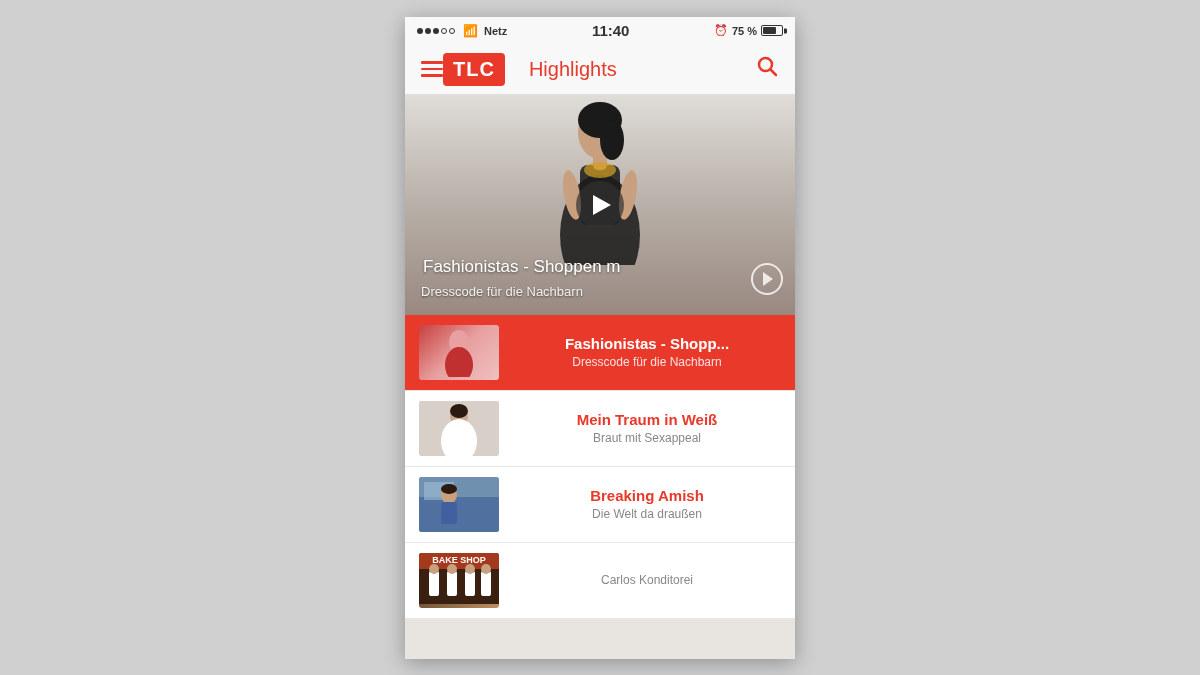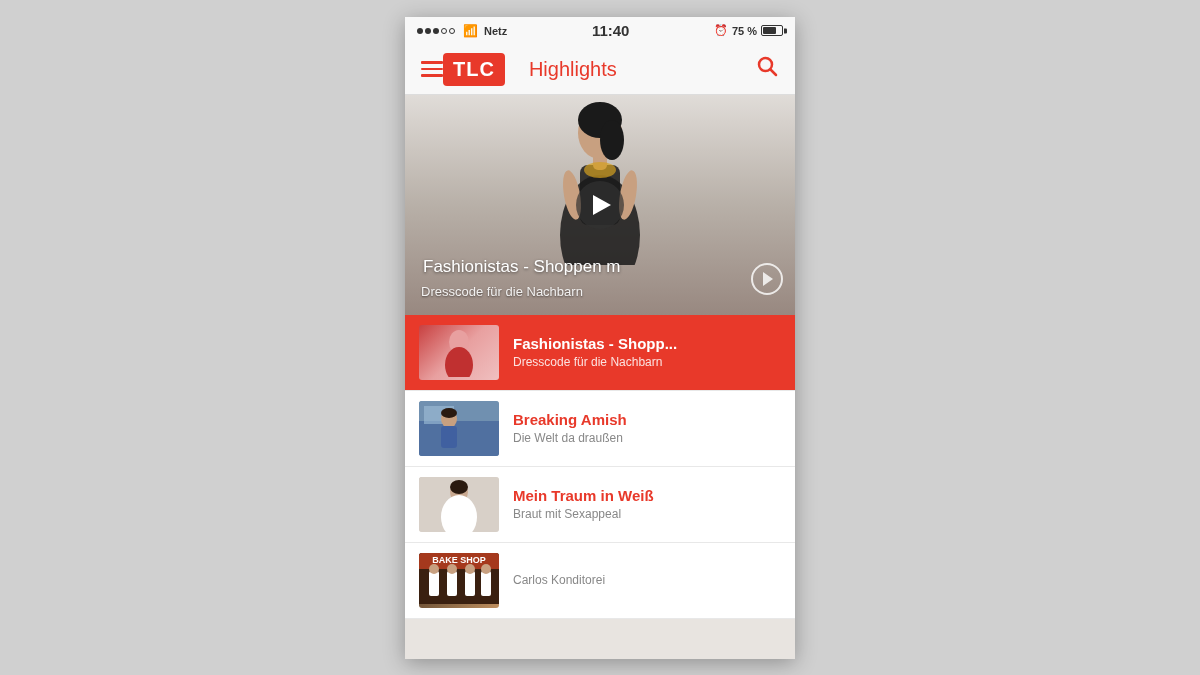--- a/index.html
+++ b/index.html
@@ -255,20 +255,21 @@
     .highlights-list {
       background: white;
     }
 
     .highlight-item {
       display: flex;
       align-items: center;
       padding: 10px 14px;
       border-bottom: 1px solid #e8e8e8;
       cursor: pointer;
+      text-align: center;
     }
 
     .highlight-item.active {
       background: #e8392a;
     }
 
     .highlight-item.active .item-title {
       color: white;
     }
 
@@ -440,56 +441,56 @@
         </div>
       </div>
       <div class="item-info">
         <div class="item-title">Fashionistas - Shopp...</div>
         <div class="item-subtitle">Dresscode für die Nachbarn</div>
       </div>
     </div>
 
     <div class="highlight-item">
       <div class="item-thumb">
+        <div class="thumb-weis">
+          <svg width="80" height="55" viewBox="0 0 80 55">
+            <rect x="0" y="0" width="80" height="55" fill="#d8d0c8"></rect>
+
+            <ellipse cx="40" cy="15" rx="9" ry="10" fill="#c8a890"></ellipse>
+            <ellipse cx="40" cy="40" rx="18" ry="22" fill="white"></ellipse>
+            <rect x="32" y="22" width="16" height="15" fill="white"></rect>
+
+            <ellipse cx="40" cy="10" rx="9" ry="7" fill="#2a1a10"></ellipse>
+          </svg>
+        </div>
+      </div>
+      <div class="item-info">
+        <div class="item-title">Mein Traum in Weiß</div>
+        <div class="item-subtitle">Braut mit Sexappeal</div>
+      </div>
+    </div>
+
+    <div class="highlight-item">
+      <div class="item-thumb">
         <div class="thumb-amish">
           <svg width="80" height="55" viewBox="0 0 80 55">
             <rect x="0" y="0" width="80" height="55" fill="#7090b0"></rect>
 
             <rect x="0" y="20" width="80" height="35" fill="#5070a0"></rect>
             <rect x="5" y="5" width="30" height="18" fill="#a0c0d8" opacity="0.6"></rect>
 
             <ellipse cx="30" cy="18" rx="8" ry="9" fill="#c8a080"></ellipse>
             <rect x="22" y="25" width="16" height="22" rx="3" fill="#4060a0"></rect>
             <ellipse cx="30" cy="12" rx="8" ry="5" fill="#2a1a10"></ellipse>
           </svg>
         </div>
       </div>
       <div class="item-info">
         <div class="item-title">Breaking Amish</div>
         <div class="item-subtitle">Die Welt da draußen</div>
-      </div>
-    </div>
-
-    <div class="highlight-item">
-      <div class="item-thumb">
-        <div class="thumb-weis">
-          <svg width="80" height="55" viewBox="0 0 80 55">
-            <rect x="0" y="0" width="80" height="55" fill="#d8d0c8"></rect>
-
-            <ellipse cx="40" cy="15" rx="9" ry="10" fill="#c8a890"></ellipse>
-            <ellipse cx="40" cy="40" rx="18" ry="22" fill="white"></ellipse>
-            <rect x="32" y="22" width="16" height="15" fill="white"></rect>
-
-            <ellipse cx="40" cy="10" rx="9" ry="7" fill="#2a1a10"></ellipse>
-          </svg>
-        </div>
-      </div>
-      <div class="item-info">
-        <div class="item-title">Mein Traum in Weiß</div>
-        <div class="item-subtitle">Braut mit Sexappeal</div>
       </div>
     </div>
 
     <div class="highlight-item">
       <div class="item-thumb">
         <div class="thumb-cake">
           <svg width="80" height="55" viewBox="0 0 80 55">
             <rect x="0" y="0" width="80" height="55" fill="#3a2010"></rect>
 
             <rect x="0" y="0" width="80" height="20" fill="#c04020" opacity="0.8"></rect>

